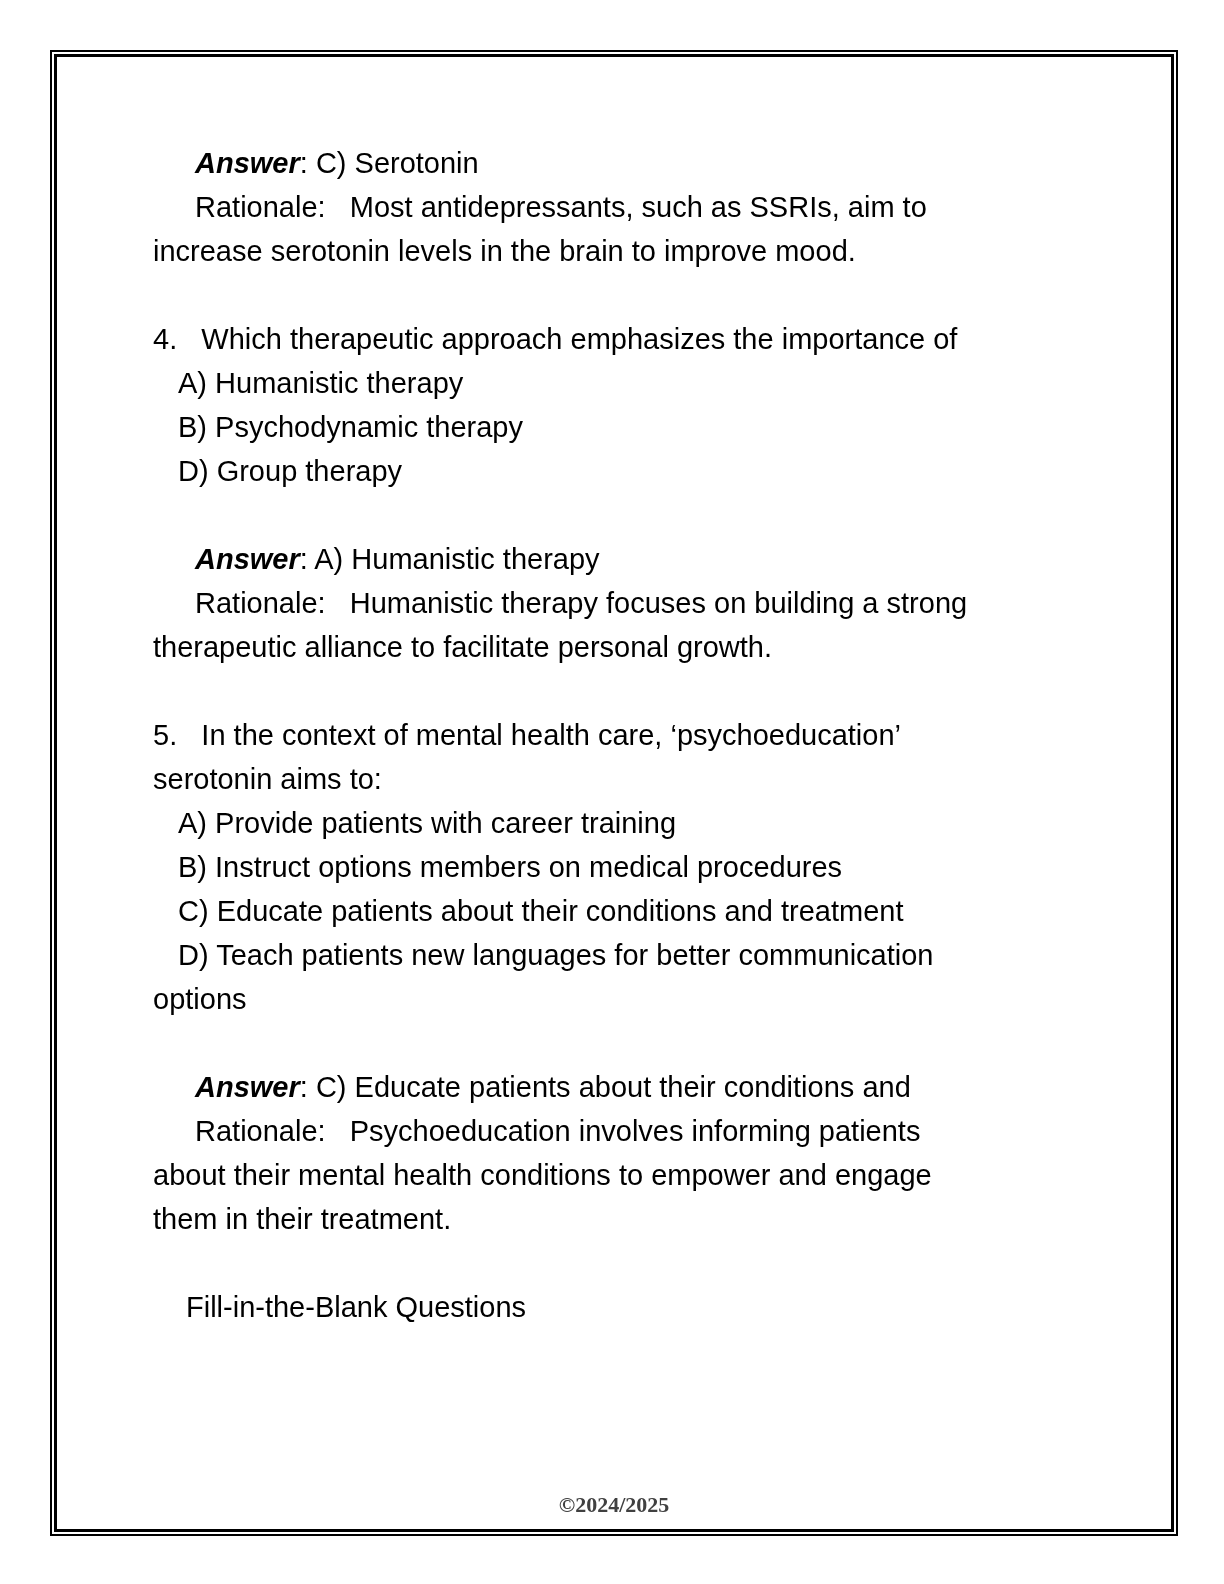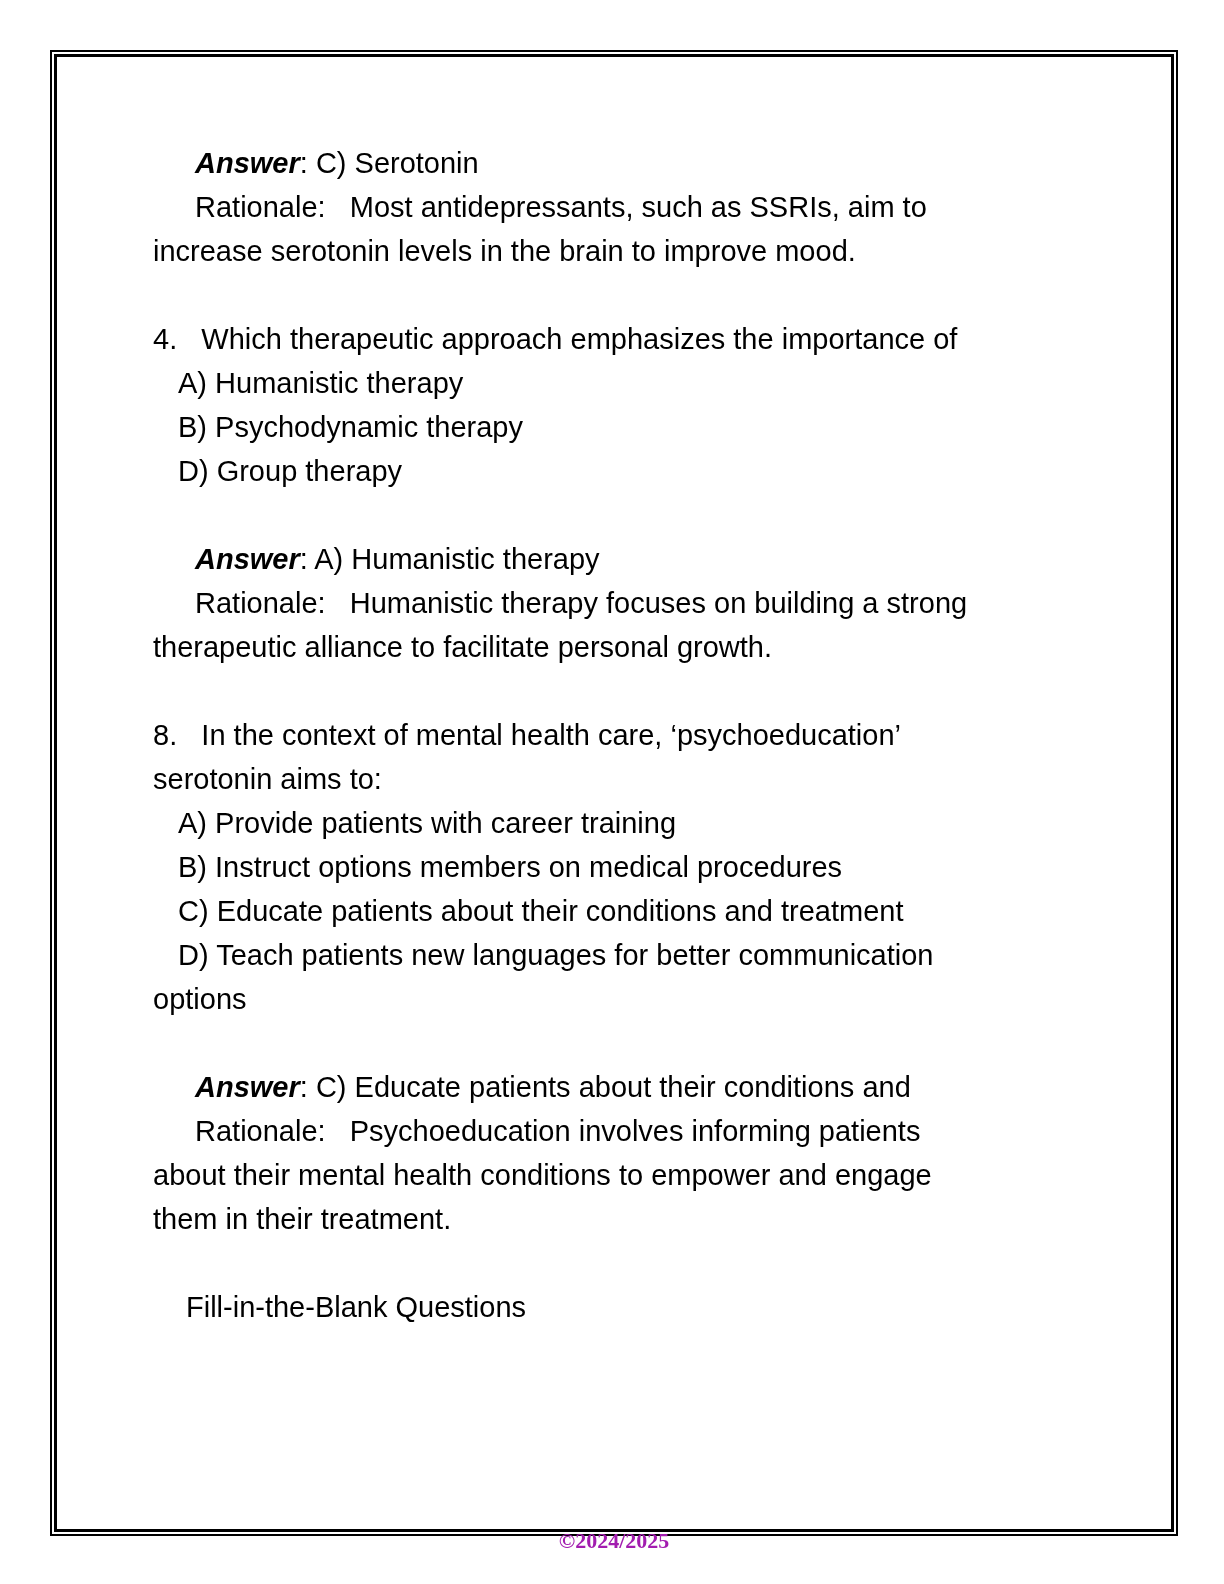--- a/index.html
+++ b/index.html
@@ -53,22 +53,21 @@
   }
   .page-footer {
     position: absolute;
     left: 50px;
     right: 46px;
     top: 1492px;
     text-align: center;
     font-family: "Liberation Serif", serif;
     font-weight: bold;
     font-size: 22px;
-    color: #a21caf;
-    margin-top: 36px;
+    color: #404040;
   }
 </style>
 </head>
 <body>
 
 <div class="page-border">
   <div class="page-border-inner"></div>
 </div>
 
 <main class="content">
@@ -78,21 +77,21 @@
     <div class="line indent-none"></div>
     <div class="line indent-none">4.   Which therapeutic approach emphasizes the importance of</div>
     <div class="line indent-option">A) Humanistic therapy</div>
     <div class="line indent-option">B) Psychodynamic therapy</div>
     <div class="line indent-option">D) Group therapy</div>
     <div class="line indent-none"></div>
     <div class="line indent-first"><span class="answer-prefix">Answer</span><span>: A) Humanistic therapy</span></div>
     <div class="line indent-first">Rationale:   Humanistic therapy focuses on building a strong</div>
     <div class="line indent-none">therapeutic alliance to facilitate personal growth.</div>
     <div class="line indent-none"></div>
-    <div class="line indent-none">8.   In the context of mental health care, ‘psychoeducation’</div>
+    <div class="line indent-none">5.   In the context of mental health care, ‘psychoeducation’</div>
     <div class="line indent-none">serotonin aims to:</div>
     <div class="line indent-option">A) Provide patients with career training</div>
     <div class="line indent-option">B) Instruct options members on medical procedures</div>
     <div class="line indent-option">C) Educate patients about their conditions and treatment</div>
     <div class="line indent-option">D) Teach patients new languages for better communication</div>
     <div class="line indent-none">options</div>
     <div class="line indent-none"></div>
     <div class="line indent-first"><span class="answer-prefix">Answer</span><span>: C) Educate patients about their conditions and</span></div>
     <div class="line indent-first">Rationale:   Psychoeducation involves informing patients</div>
     <div class="line indent-none">about their mental health conditions to empower and engage</div>

